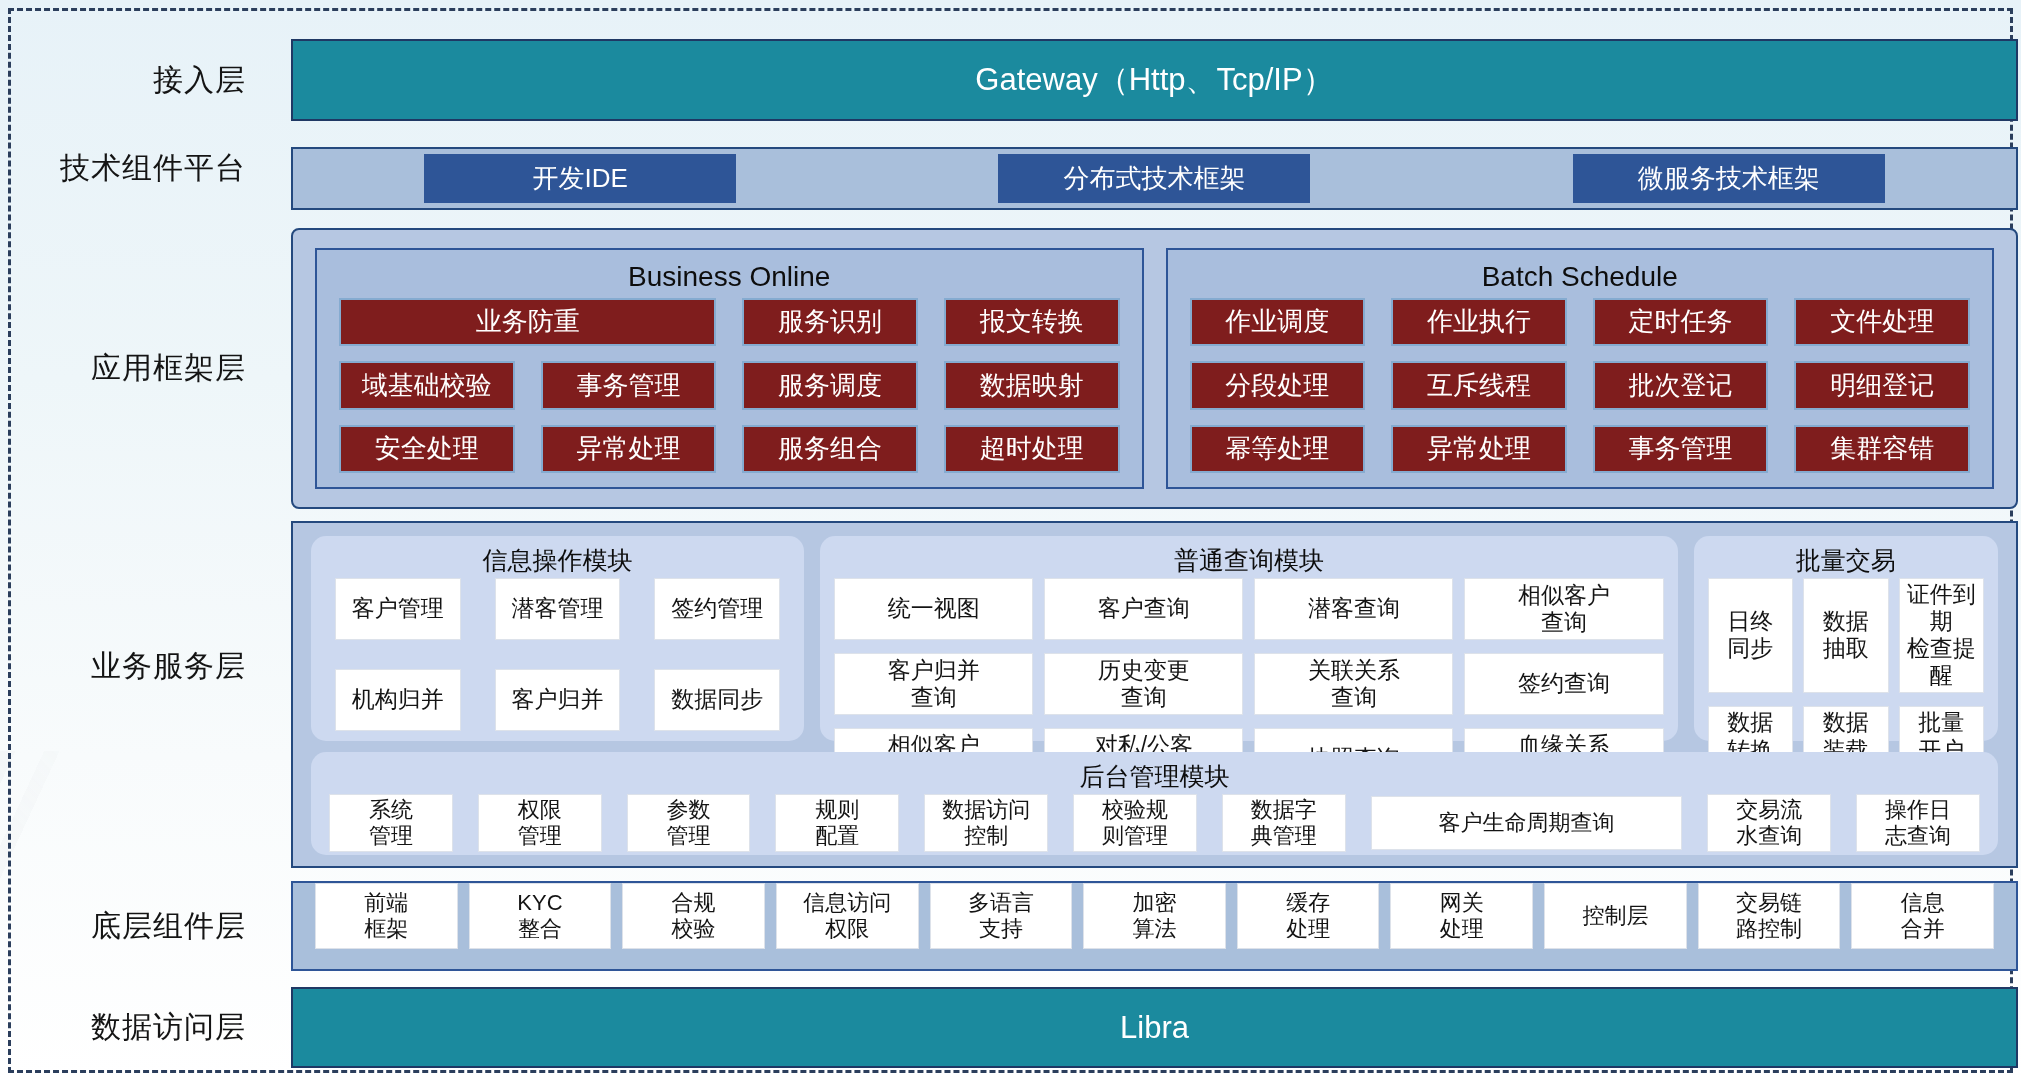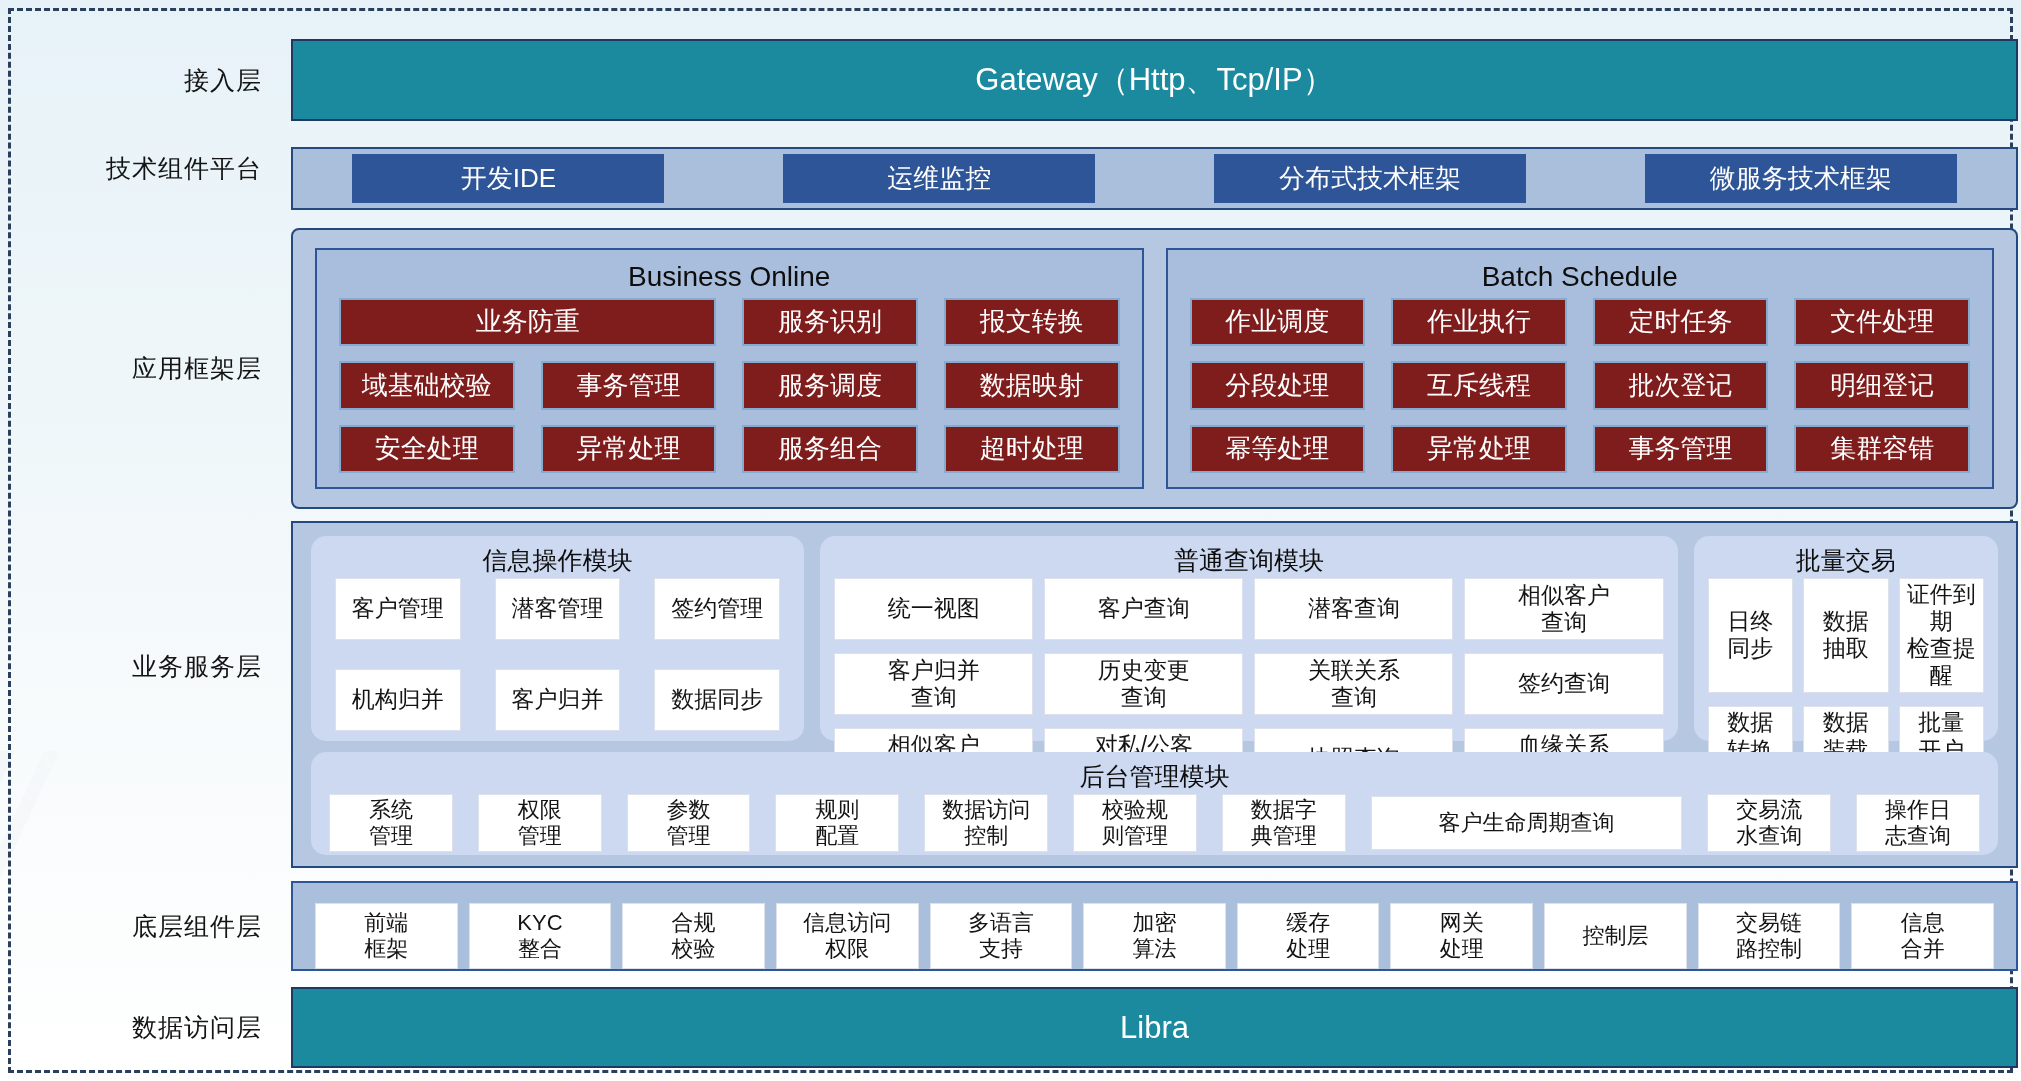--- a/index.html
+++ b/index.html
@@ -9,21 +9,21 @@
   
   .wm{position:absolute;left:0;bottom:0;width:560px;height:330px;opacity:.45;pointer-events:none;
     background:
       linear-gradient(115deg,rgba(205,209,214,.45) 0 14px,transparent 14px 40px,rgba(214,218,222,.4) 40px 54px,transparent 54px 90px),
       linear-gradient(245deg,rgba(210,214,218,.35) 0 18px,transparent 18px 52px,rgba(222,225,228,.4) 52px 66px,transparent 66px 110px);
     -webkit-mask-image:linear-gradient(45deg,#000 0%,transparent 75%);
     mask-image:linear-gradient(45deg,#000 0%,transparent 75%);}
   .frame{position:absolute;inset:8px;border:3px dashed #2b3e5c;pointer-events:none;}
 
   .row-label{position:absolute;left:0;width:246px;display:flex;align-items:center;justify-content:flex-end;
-    font-size:25px;letter-spacing:1px;color:#141414;padding-left:16px;}
+    font-size:30px;letter-spacing:1px;color:#141414;}
 
   .band{position:absolute;left:263px;width:1727px;box-sizing:border-box;margin-left:28px;}
 
   .teal-bar{background:#1b8a9e;border:2px solid #1f3864;display:flex;align-items:center;justify-content:center;
     color:#fff;font-size:31px;}
 
   .tech-bar{background:#a9bfdb;border:2px solid #24497e;display:flex;align-items:center;justify-content:space-around;}
   .tech-chip{flex:0 0 312px;height:49px;background:#2e5597;color:#fff;display:flex;align-items:center;justify-content:center;font-size:26px;}
 
   .panel{background:#b6c7e2;border:2px solid #24497e;box-sizing:border-box;}
@@ -42,42 +42,41 @@
   .g-grid{flex:1;display:grid;column-gap:14px;row-gap:13px;align-content:space-between;}
   .g-info{flex:488 0 0;} .g-info .g-grid{grid-template-columns:repeat(3,1fr);column-gap:34px;padding:0 10px;}
   .g-query{flex:870 0 0;} .g-query .g-grid{grid-template-columns:repeat(4,1fr);column-gap:11px;}
   .g-batch{flex:290 0 0;} .g-batch .g-grid{grid-template-columns:repeat(3,1fr);column-gap:10px;}
   .wbox{background:#fff;border:1px solid #dde2ea;color:#141414;display:flex;align-items:center;justify-content:center;
     text-align:center;font-size:23px;line-height:1.18;white-space:pre-line;min-height:62px;box-sizing:border-box;padding:2px 4px;}
   .g-admin{height:103px;} .admin-row{flex:1;display:flex;gap:25px;align-items:center;padding:0 4px;}
   .admin-row .wbox{flex:1 1 0;min-height:54px;font-size:22px;}
   .admin-row .wbox.wide{flex:2.65 1 0;}
 
-  .base-bar{background:#a9bfdb;border:2px solid #2e5597;display:flex;align-items:flex-end;gap:11px;padding:0 22px;}
+  .base-bar{background:#a9bfdb;border:2px solid #2e5597;display:flex;align-items:flex-start;gap:11px;padding:0 22px;}
   .base-bar .wbox{flex:1 1 0;min-height:66px;font-size:22px;}
 </style>
 </head>
 <body>
 
 <div class="stage">
   <div class="wm"></div>
   <div class="frame"></div>
 
   <div class="row-label" style="top:39px;height:82px;">接入层</div>
   <div class="row-label" style="top:129px;height:78px;">技术组件平台</div>
   <div class="row-label" style="top:228px;height:281px;">应用框架层</div>
   <div class="row-label" style="top:493px;height:347px;">业务服务层</div>
   <div class="row-label" style="top:881px;height:90px;">底层组件层</div>
   <div class="row-label" style="top:987px;height:81px;">数据访问层</div>
 
   <div class="band teal-bar" style="top:39px;height:82px;">Gateway（Http、Tcp/IP）</div>
 
   <div class="band tech-bar" style="top:147px;height:63px;">
     <div class="tech-chip">开发IDE</div>
-    <div class="tech-chip">运维监控</div>
     <div class="tech-chip">分布式技术框架</div>
     <div class="tech-chip">微服务技术框架</div>
   </div>
 
   <div class="band panel app-panel" style="top:228px;height:281px;border-radius:8px;">
     <div class="subpanel">
       <div class="sp-title">Business Online</div>
       <div class="chip-grid">
         <div class="chip span2">业务防重</div>
         <div class="chip">服务识别</div>

